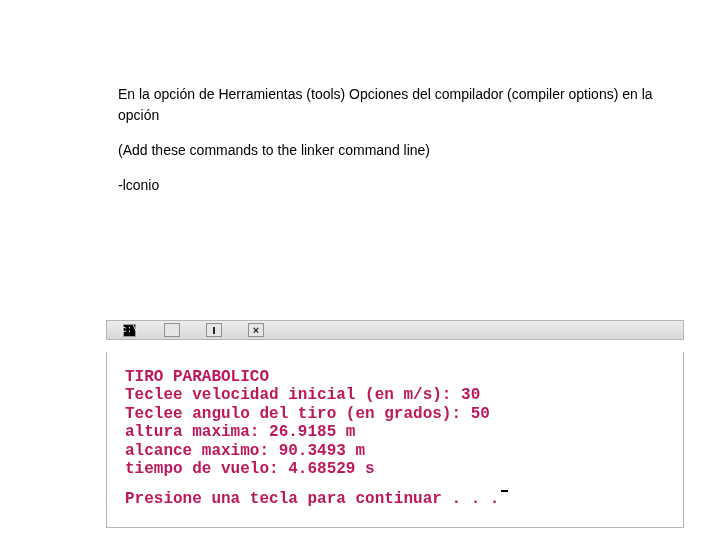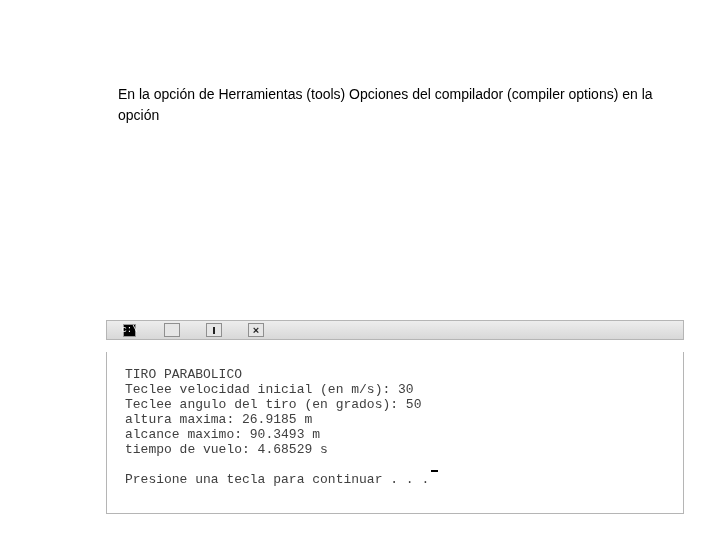--- a/index.html
+++ b/index.html
@@ -74,40 +74,42 @@
     background: #fff;
     border-left: 1px solid #b5b5b5;
     border-right: 1px solid #b5b5b5;
     border-bottom: 1px solid #b5b5b5;
     padding: 4px 6px 6px 6px;
     min-height: 162px;
     position: relative;
   }
   .console-output {
     font-family: "Courier New", monospace;
-    font-size: 13px;
-    font-weight: normal;
-    color: #404040;
+    font-size: 16px;
+    font-weight: bold;
+    color: #be185d;
     white-space: pre;
     line-height: 1.15;
   }
   .cursor {
     display: inline-block;
     width: 7px;
     height: 2px;
     background: #000;
     margin-left: 2px;
     vertical-align: -1px;
   }
 </style>
 </head>
 <body>
 
 <div class="doc-text">
   <p>En la opción de Herramientas (tools) Opciones del compilador (compiler options) en la opción</p>
+  <p>(Add these commands to the linker command line)</p>
+  <p>-lconio</p>
 </div>
 
 <div class="console-window">
   <div class="titlebar">
     <span class="icon">c:\</span>
     <div class="win-btns">
       <span class="win-btn">
           <span class="min"></span>
         </span>
       <span class="win-btn">

